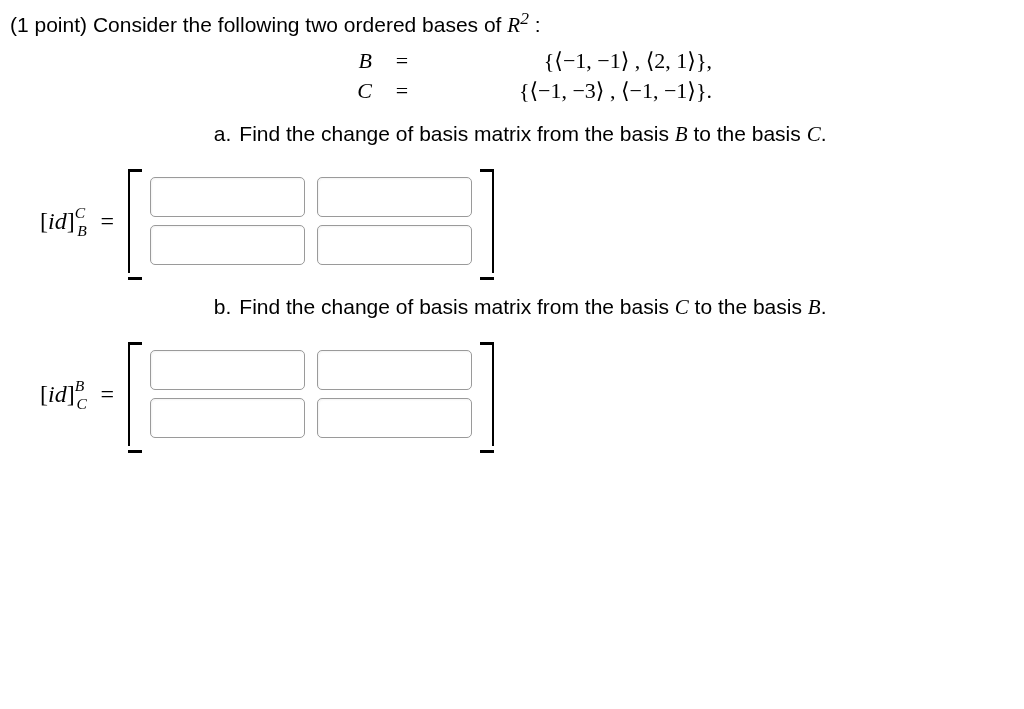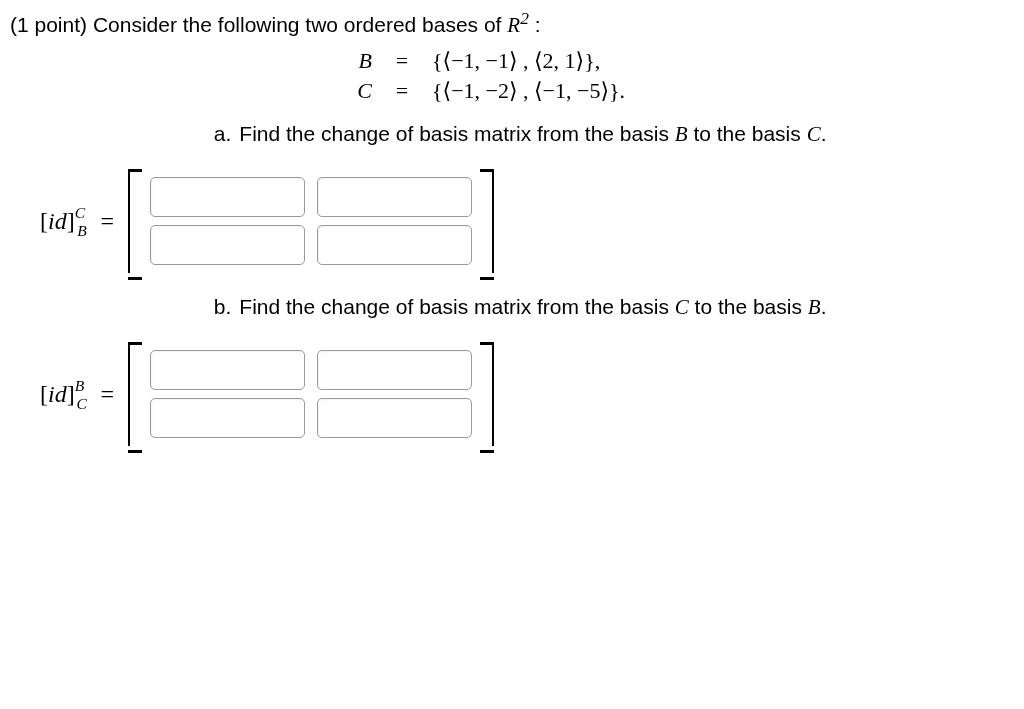--- a/index.html
+++ b/index.html
@@ -36,21 +36,21 @@
       font-style: italic;
       font-family: 'Lucida Calligraphy', 'Brush Script MT', cursive;
       font-weight: normal;
     }
     .eq-mid {
       width: 60px;
       text-align: center;
     }
     .eq-right {
       width: 280px;
-      text-align: left;
+      text-align: right;
     }
     .part {
       margin: 14px 0 0 14px;
       text-align: center;
     }
     .part-label {
       display: inline-block;
       width: 22px;
       vertical-align: top;
     }
@@ -153,21 +153,21 @@
 
 <div class="equations-block">
   <div class="eqrow">
     <span class="eq-left">B</span>
     <span class="eq-mid">=</span>
     <span class="eq-right">{⟨−1, −1⟩ , ⟨2, 1⟩},</span>
   </div>
   <div class="eqrow">
     <span class="eq-left">C</span>
     <span class="eq-mid">=</span>
-    <span class="eq-right">{⟨−1, −2⟩ , ⟨−1, −5⟩}.</span>
+    <span class="eq-right">{⟨−1, −3⟩ , ⟨−1, −1⟩}.</span>
   </div>
 </div>
 
 <div class="part">
   <span class="part-label">a.</span>
   <span class="part-text">
     <span>Find the change of basis matrix from the basis </span><span class="script-b">B</span><span> to the basis </span><span class="script-c">C</span><span>.</span>
   </span>
 </div>
 

